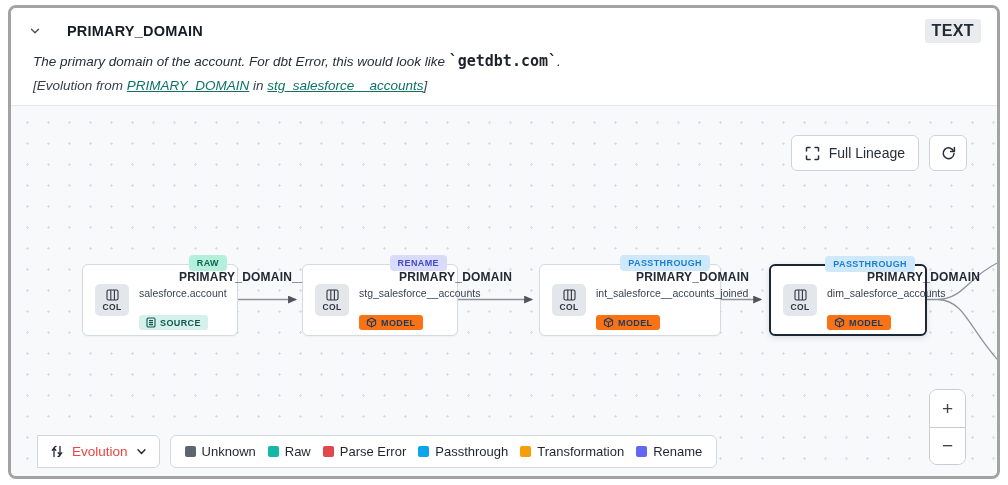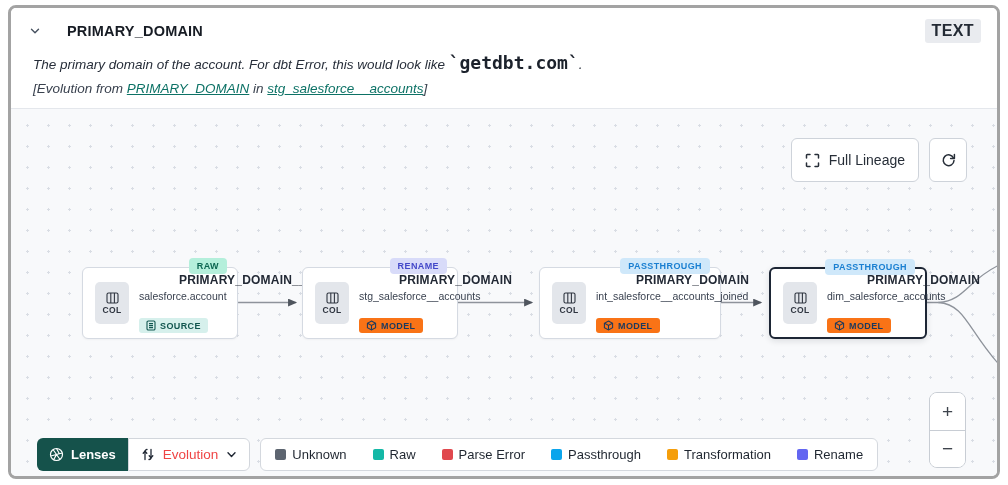--- a/index.html
+++ b/index.html
@@ -11,76 +11,76 @@
   
   .hdr { padding: 11px 16px 12px 16px; background: #fff; }
   .hdr-row1 { display: flex; align-items: center; }
   .chev-btn { background: none; border: none; cursor: pointer; color: #4b5563; display: flex; padding: 2px; }
   .hdr-title { font-size: 14.5px; font-weight: 700; color: #171c24; margin-left: 24px; letter-spacing: .2px; }
   .hdr-spacer { flex: 1; }
   .type-badge { background: #e9ebef; color: #232a34; font-size: 16px; font-weight: 600;
     padding: 3px 7px; border-radius: 3px; letter-spacing: .4px; text-align: right; }
   .hdr-desc { margin: 9px 0 0 6px; font-size: 13.5px; font-style: italic; color: #272e3a; }
   .hdr-desc code { font-family: "DejaVu Sans Mono", "Liberation Mono", monospace;
-    font-weight: 700; font-style: normal; font-size: 18px; color: #1c222c; }
+    font-weight: 700; font-style: normal; font-size: 15px; color: #1c222c; }
   .hdr-inherit { margin: 8px 0 0 6px; font-size: 13.5px; font-style: italic; color: #39414e; }
   .hdr-inherit a { color: #0d7266; text-decoration: underline; cursor: pointer; }
 
   
   .canvas { position: relative; height: 388px; border-top: 1px solid #e4e7ec;
     background-color: #f8f9fb;
     background-image: radial-gradient(circle, #d9dde4 1.1px, transparent 1.1px);
     background-size: 21px 21px; background-position: 6px 6px; }
 
   .edges { position: absolute; inset: 0; width: 100%; height: 100%; pointer-events: none; }
 
   .node { position: absolute; top: 158px; height: 72px; background: #ffffff;
     border: 1px solid #d5dae2; border-radius: 6px; display: flex; align-items: center;
     gap: 10px; padding: 8px 12px; cursor: pointer; box-shadow: 0 1px 2px rgba(20,25,35,.04); }
   .node.selected { border: 2px solid #1d2635; box-shadow: 0 2px 6px rgba(20,25,35,.12); }
-  .col-box { width: 34px; min-width: 34px; height: 42px; background: #e3e6eb; border-radius: 5px;
+  .col-box { width: 34px; min-width: 34px; height: 32px; background: #e3e6eb; border-radius: 5px;
     display: flex; flex-direction: column; align-items: center; justify-content: center; gap: 1px;
     color: #2f3540; }
   .col-box .col-label { font-size: 8.5px; font-weight: 600; letter-spacing: .3px; }
   .node-texts { display: flex; flex-direction: column; align-items: flex-start; min-width: 0; }
   .node-title { font-size: 12px; font-weight: 700; color: #222935; letter-spacing: .2px; white-space: nowrap; margin-left: 40px; }
   .node-sub { font-size: 10.5px; color: #3a4250; margin-top: 3px; white-space: nowrap; }
   .node-type { display: inline-flex; align-items: center; gap: 4px; margin-top: 16px;
     padding: 2px 7px; border-radius: 3px; font-size: 9px; font-weight: 700; letter-spacing: .4px; }
   .type-source { background: #d6f0ec; color: #11564f; }
   .type-model  { background: #f97316; color: #1c3a5e; }
   .lens-badge { position: absolute; top: -10px; right: 10px; padding: 3px 8px; border-radius: 4px;
     font-size: 9px; font-weight: 700; letter-spacing: .4px; }
   .lens-raw { background: #b4efdb; color: #0c6651; }
   .lens-rename { background: #d8dbf9; color: #4348c9; }
   .lens-passthrough { background: #cfe8fa; color: #1a7fd1; }
 
   
   .top-controls { position: absolute; top: 29px; right: 30px; display: flex; gap: 10px; }
   .btn { display: flex; align-items: center; gap: 9px; background: #fff; border: 1px solid #ced3da;
-    border-radius: 6px; height: 44px; padding: 0 13px; font-size: 14px; color: #272e38;
+    border-radius: 6px; height: 36px; padding: 0 13px; font-size: 14px; color: #272e38;
     cursor: pointer; font-family: inherit; }
   .btn-icon-only { width: 38px; justify-content: center; padding: 0; }
 
   .zoom-group { position: absolute; right: 31px; top: 283px; width: 37px; background: #fff;
     border: 1px solid #c8cdd4; border-radius: 8px; overflow: hidden; }
   .zoom-cell { height: 37px; display: flex; align-items: center; justify-content: center;
     font-size: 19px; color: #3e444d; cursor: pointer; background: #fff; border: none; width: 100%;
     font-family: inherit; }
   .zoom-cell + .zoom-cell { border-top: 1px solid #c8cdd4; }
 
   
   .footer { position: absolute; left: 26px; top: 329px; display: flex; align-items: stretch; height: 33px; }
   .lenses-btn { display: flex; align-items: center; gap: 7px; color: #fff; font-size: 13px;
     font-weight: 600; padding: 0 12px; border: none; border-radius: 6px 0 0 6px; cursor: pointer;
     font-family: inherit; }
   .lens-select { display: flex; align-items: center; gap: 8px; background: #fff;
     border: 1px solid #d2d6dc; border-radius: 0 6px 6px 0; padding: 0 12px; font-size: 13.5px;
     color: #ef4444; cursor: pointer; font-family: inherit; }
-  .legend { display: flex; align-items: center; gap: 26px; background: #fff;
+  .legend { display: flex; align-items: center; gap: 12px; background: #fff;
     border: 1px solid #d4d8de; border-radius: 6px; padding: 0 14px; margin-left: 10px; }
   .legend-item { display: flex; align-items: center; gap: 6px; font-size: 13px; color: #1f2630; }
   .legend-swatch { width: 11px; height: 11px; border-radius: 2px; }
 </style>
 </head>
 <body>
 
 <div class="card">
 
   <div class="hdr">
@@ -231,27 +231,20 @@
           </svg>
       </button>
     </div>
 
     <div class="zoom-group">
       <button class="zoom-cell">+</button>
       <button class="zoom-cell">−</button>
     </div>
 
     <div class="footer">
-      <button class="lenses-btn" title="Lenses" style="background: rgb(21, 82, 75);">
-        <svg width="15" height="15" viewBox="0 0 15 15" fill="none" stroke="#ffffff" stroke-width="1.2">
-            <circle cx="7.5" cy="7.5" r="6"></circle>
-            <path d="M7.5 1.5 L10.5 7 M13.2 6 L7.5 7.5 M11 12.5 L7.5 7.5 M4.5 13 L7.5 7.5 M1.8 9 L7.5 7.5 M4 2.5 L7.5 7.5"></path>
-          </svg>
-        <span>Lenses</span>
-      </button>
       <button class="lens-select">
         <svg width="14" height="15" viewBox="0 0 14 15" fill="none" stroke="#1f2733" stroke-width="1.3" stroke-linecap="round" stroke-linejoin="round">
             <path d="M4 12.5 V4.5 a2 2 0 0 1 2-2"></path>
             <path d="M2.2 6.2 L4 4.3 L5.8 6.2"></path>
             <path d="M10 2.5 v8 a2 2 0 0 1-2 2"></path>
             <path d="M8.2 8.8 L10 10.7 L11.8 8.8"></path>
           </svg>
         <span>Evolution</span>
         <svg width="11" height="11" viewBox="0 0 11 11">
             <path d="M2 3.8 L5.5 7.4 L9 3.8" fill="none" stroke="#1f2733" stroke-width="1.4" stroke-linecap="round" stroke-linejoin="round"></path>

